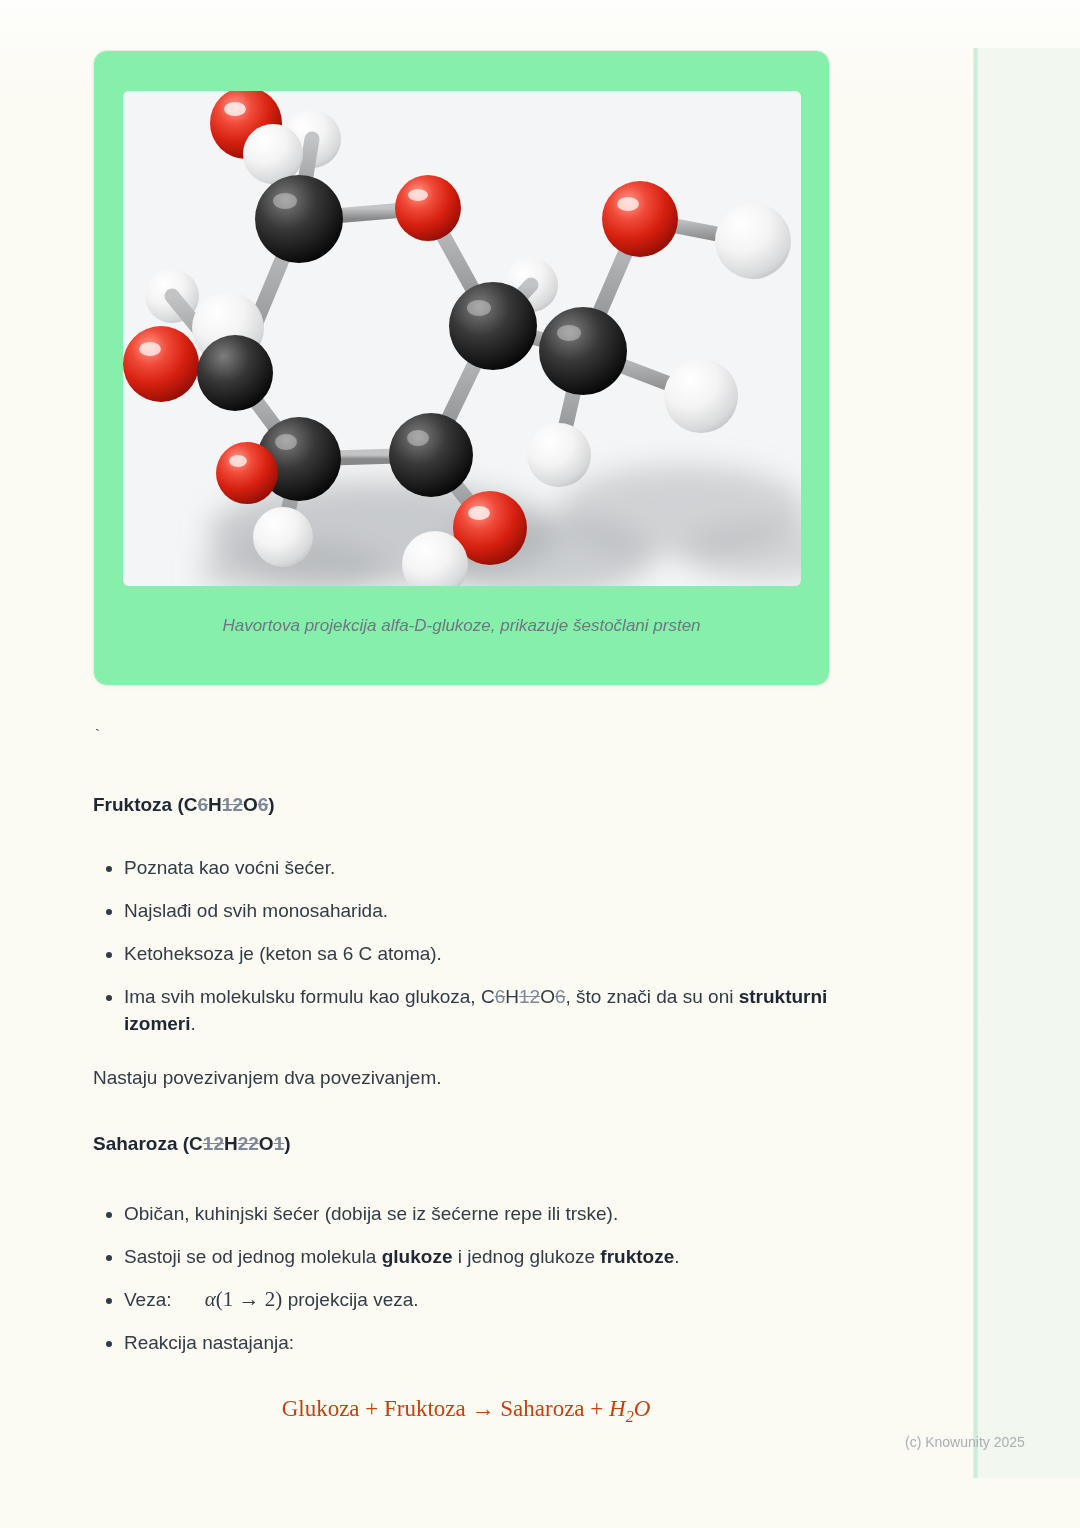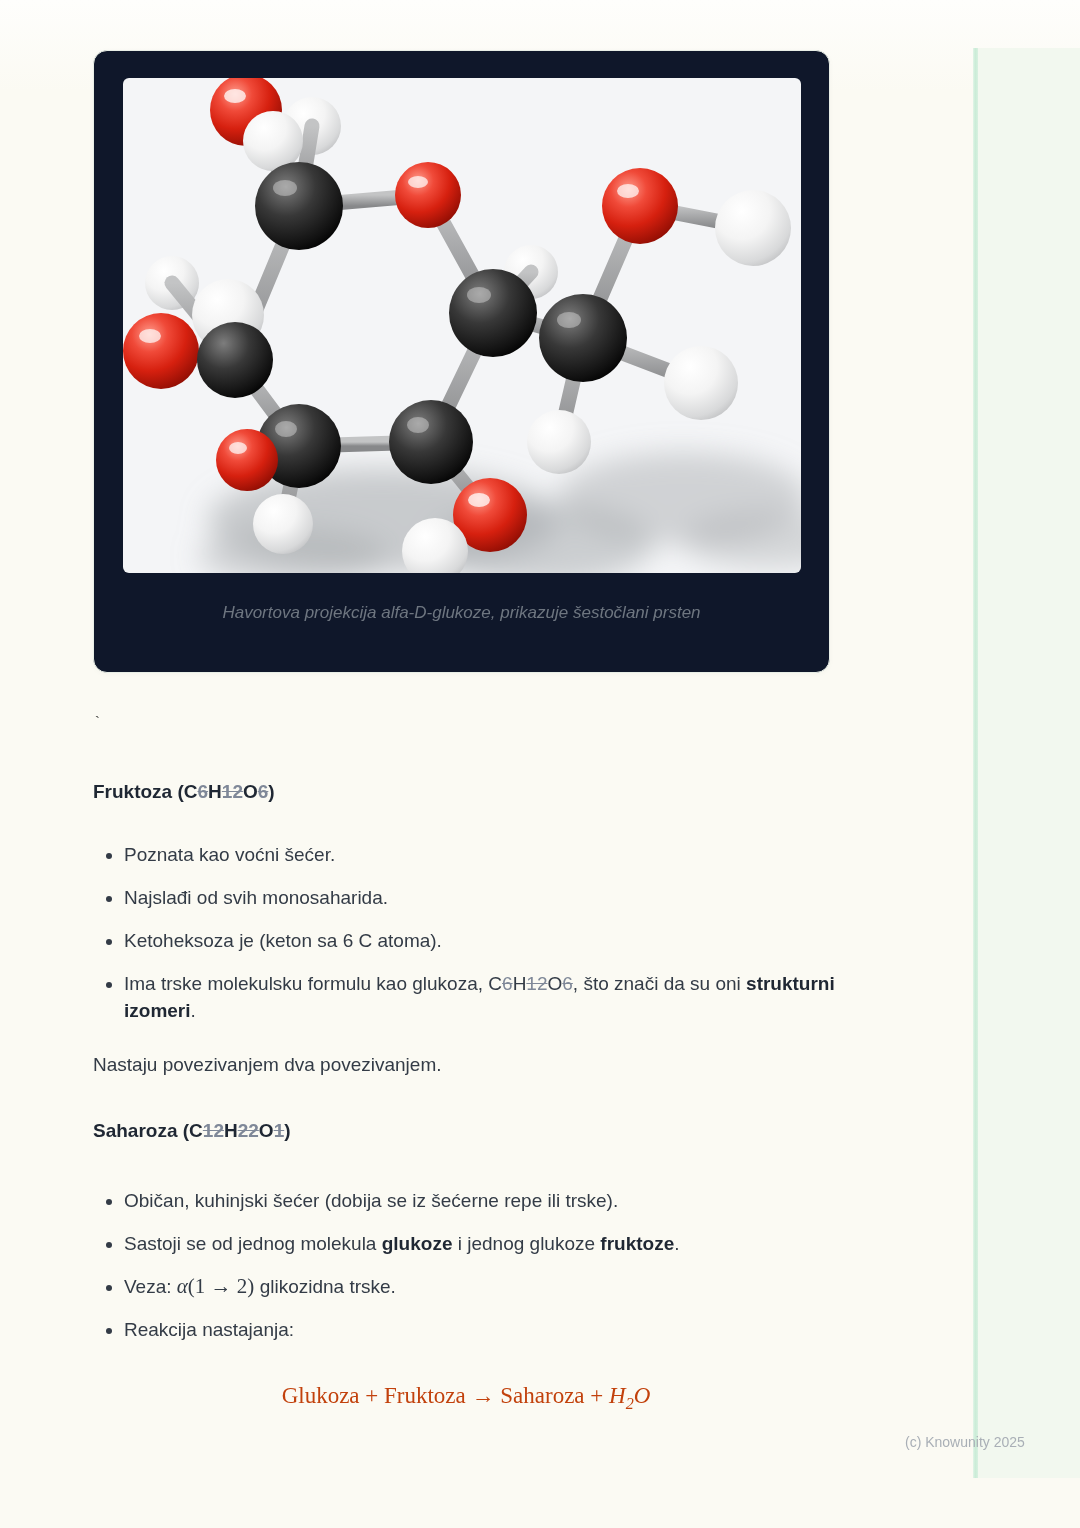--- a/index.html
+++ b/index.html
@@ -7,37 +7,37 @@
     width:1080px;height:1528px;position:relative;overflow:hidden;
     background:linear-gradient(180deg,#fefefc 0%,#fbfaf3 6%,#fbfaf3 100%);
     font-family:"Liberation Sans",sans-serif;color:#333b46;
   }
   .side-panel{position:absolute;left:978px;top:48px;width:102px;height:1430px;background:#f2f8ef;}
   .side-line{position:absolute;left:973px;top:48px;width:5px;height:1430px;
     background:linear-gradient(90deg,#e2f4e8 0%,#c9ecd6 45%,#d8f0e0 100%);}
   .content{position:absolute;left:93px;top:50px;width:746px;}
 
   
-  .figure-card{width:735px;border:1px solid #e8eee6;border-radius:14px;background:#0f172a;
-    box-shadow:0 1px 4px rgba(120,140,120,0.05);padding:27px 0 49px 0;}
+  .figure-card{width:735px;border:1px solid #e8eee6;border-radius:14px;background:#86efac;
+    box-shadow:0 1px 4px rgba(120,140,120,0.05);padding:40px 0 49px 0;}
   .molecule-box{width:678px;height:495px;margin:0 auto;background:#f4f5f7;border-radius:6px;overflow:hidden;}
   .figure-caption{margin-top:30px;text-align:center;font-style:italic;font-size:17px;color:#6e7680;}
 
   .stray{margin:40px 0 0 2px;font-size:15px;color:#3a3a3a;height:24px;}
 
   h3.sub-heading{margin:44px 0 0 0;font-size:19px;font-weight:700;color:#1f2733;}
   .num-struck{color:#7f8898;text-decoration:line-through;}
   h2.section-heading{margin:30px 0 0 0;font-size:29px;font-weight:700;color:#9fe8c4;letter-spacing:0.2px;}
   p.body-text{margin:30px 0 0 0;font-size:19px;color:#333b46;}
 
   ul.bullets{margin:38px 0 0 0;padding:0 0 0 31px;list-style:disc;}
   ul.bullets.second{margin-top:45px;}
   ul.bullets li{font-size:19px;line-height:27px;margin-bottom:16px;color:#333b46;}
   .bold{font-weight:700;color:#1f2733;}
-  .mathfrag{font-family:"Liberation Serif",serif;font-size:21px;}
+  .mathfrag{font-family:"Liberation Serif",serif;font-size:21px;margin-left:28px;}
   .mathfrag .alpha{font-style:italic;}
 
   .equation-row{margin-top:40px;text-align:center;font-family:"Liberation Serif",serif;
     font-size:23px;color:#c2410c;}
   .equation-row .varit{font-style:italic;}
   .equation-row sub{font-size:70%;font-style:italic;}
 
   .watermark{position:absolute;left:905px;top:1434px;font-size:14px;color:#a9afb6;z-index:3;}
 </style>
 </head>
@@ -151,31 +151,31 @@
   </div>
 
   <p class="stray">`</p>
 
   <h3 class="sub-heading"><span>Fruktoza (</span><span>C</span><span class="num-struck">6</span><span>H</span><span class="num-struck">12</span><span>O</span><span class="num-struck">6</span><span>)</span></h3>
 
   <ul class="bullets">
     <li><span>Poznata kao voćni šećer.</span></li>
     <li><span>Najslađi od svih monosaharida.</span></li>
     <li><span>Ketoheksoza je (keton sa 6 C atoma).</span></li>
-    <li><span>Ima trske molekulsku formulu kao glukoza, </span><span>C</span><span class="num-struck">6</span><span>H</span><span class="num-struck">12</span><span>O</span><span class="num-struck">6</span><span>, što znači da su oni </span><span class="bold">strukturni izomeri</span><span>.</span></li>
+    <li><span>Ima svih molekulsku formulu kao glukoza, </span><span>C</span><span class="num-struck">6</span><span>H</span><span class="num-struck">12</span><span>O</span><span class="num-struck">6</span><span>, što znači da su oni </span><span class="bold">strukturni izomeri</span><span>.</span></li>
   </ul>
 
   <p class="body-text">Nastaju povezivanjem dva povezivanjem.</p>
 
   <h3 class="sub-heading"><span>Saharoza (</span><span>C</span><span class="num-struck">12</span><span>H</span><span class="num-struck">22</span><span>O</span><span class="num-struck">1</span><span>)</span></h3>
 
   <ul class="bullets second">
     <li><span>Običan, kuhinjski šećer (dobija se iz šećerne repe ili trske).</span></li>
     <li><span>Sastoji se od jednog molekula </span><span class="bold">glukoze</span><span> i jednog glukoze </span><span class="bold">fruktoze</span><span>.</span></li>
-    <li><span>Veza: </span><span class="mathfrag"><span class="alpha">α</span><span>(1 → 2)</span></span><span> glikozidna trske.</span></li>
+    <li><span>Veza: </span><span class="mathfrag"><span class="alpha">α</span><span>(1 → 2)</span></span><span> projekcija veza.</span></li>
     <li><span>Reakcija nastajanja:</span></li>
   </ul>
 
   <div class="equation-row"><span>Glukoza + Fruktoza → Saharoza + </span><span class="varit">H</span><sub>2</sub><span class="varit">O</span></div>
 
 </div>
 
 <div class="watermark">(c) Knowunity 2025</div>
 
 </body></html>

